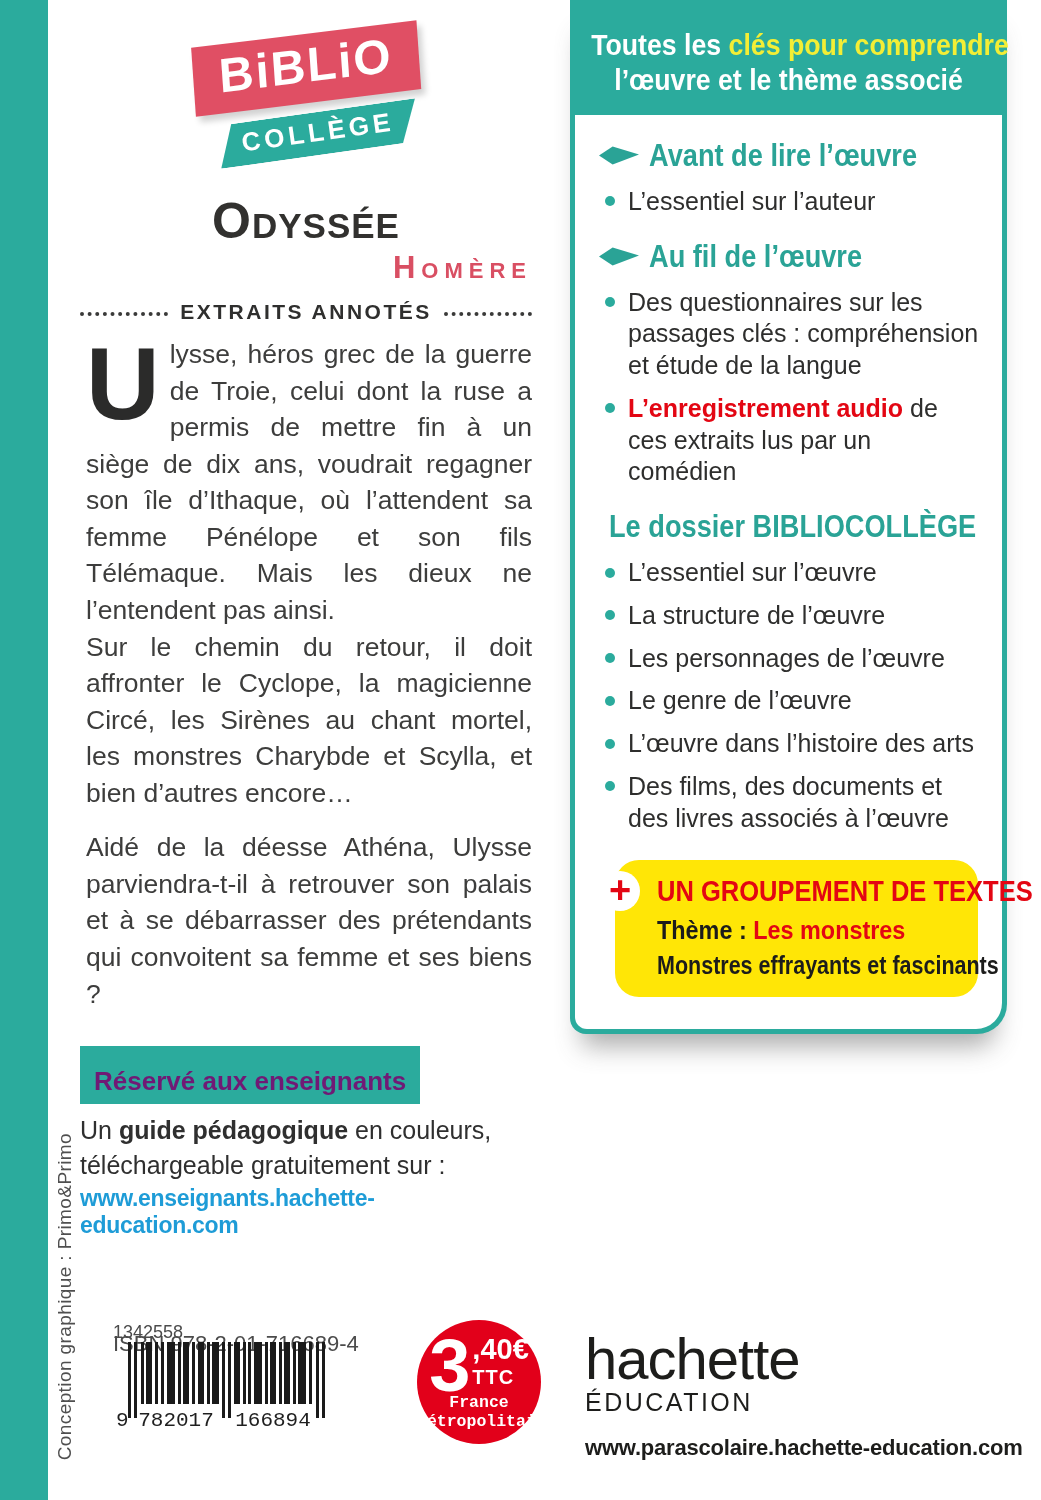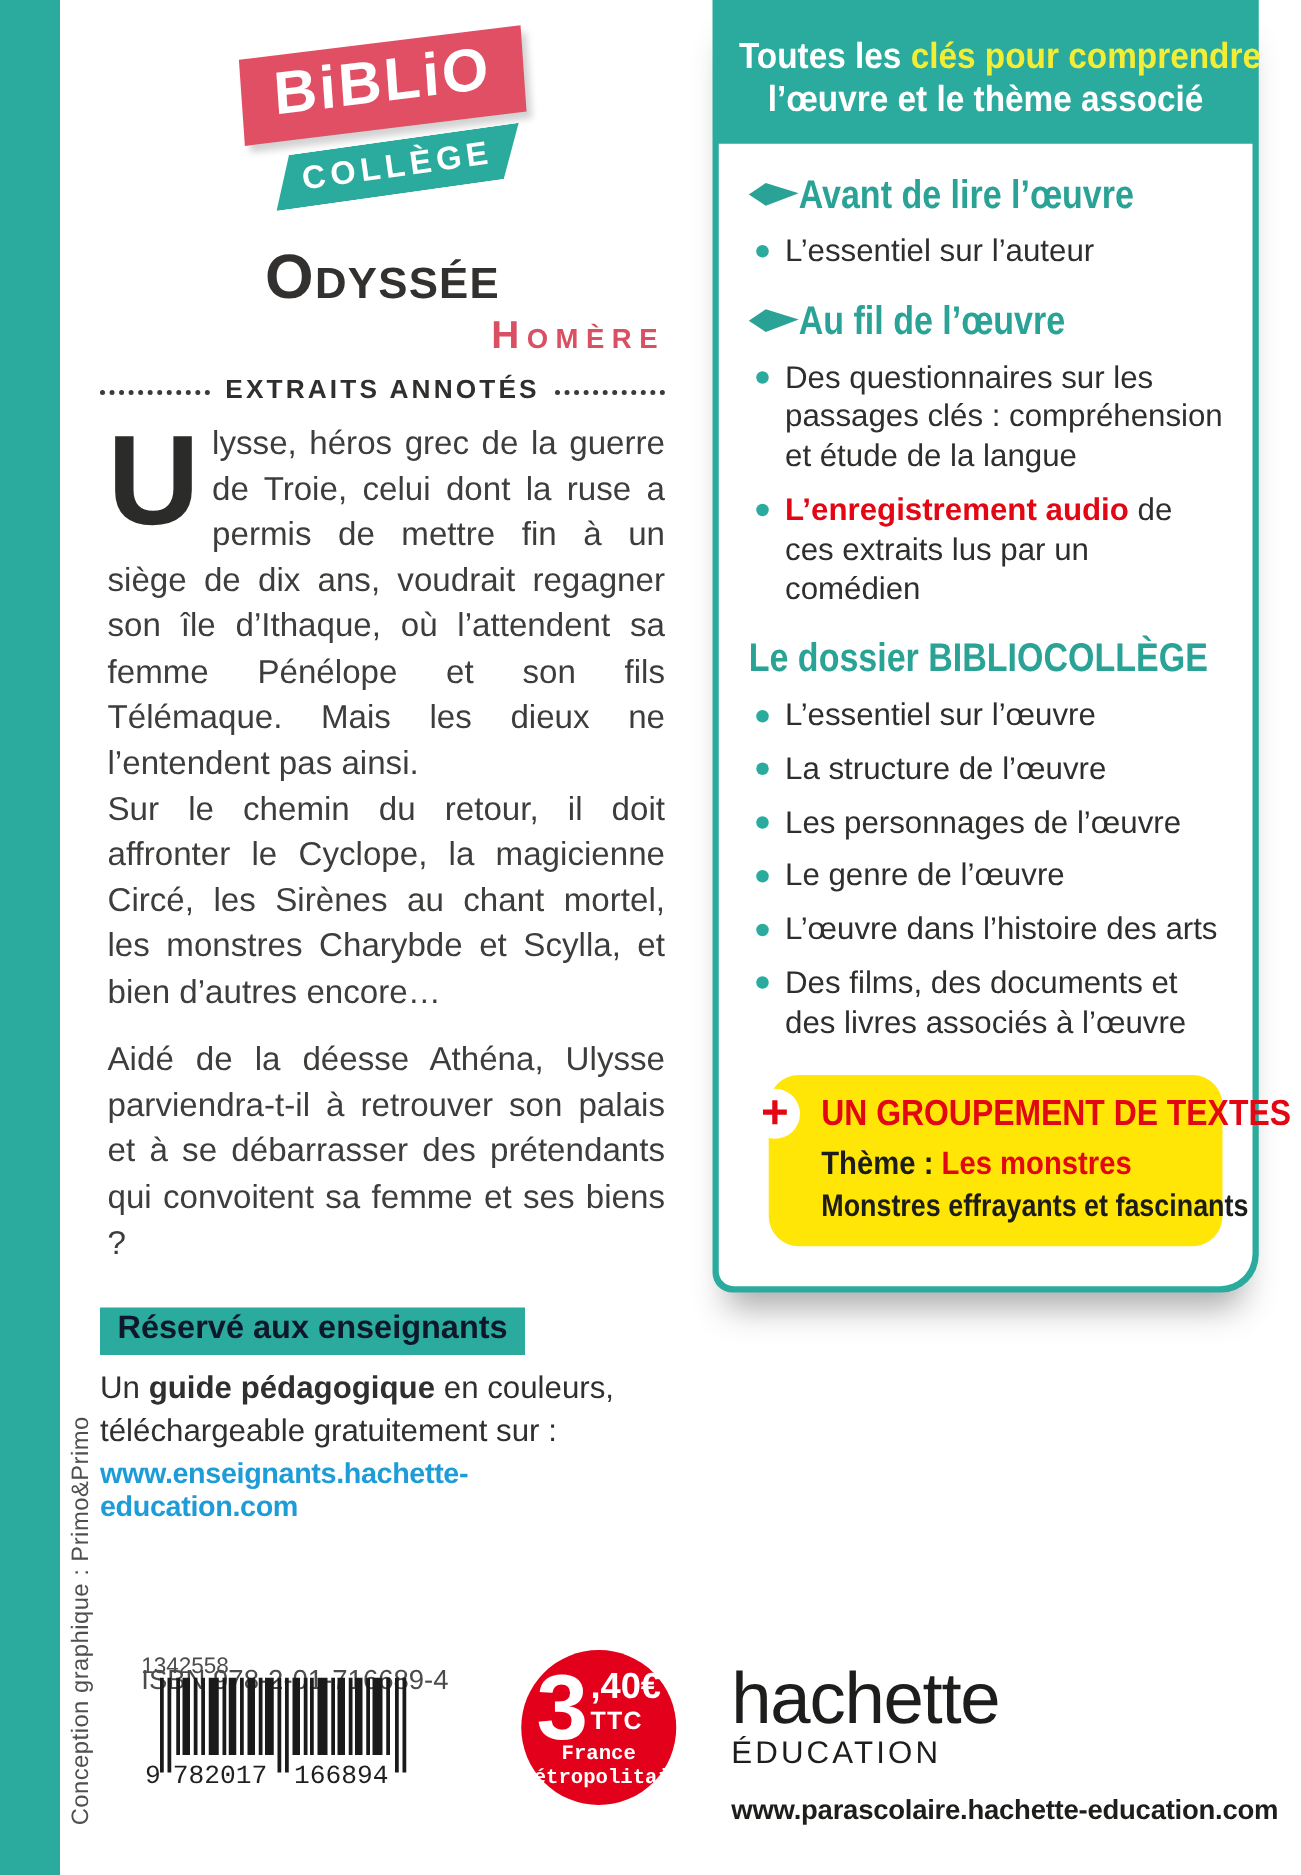--- a/index.html
+++ b/index.html
@@ -40,21 +40,21 @@
   .banner-text{font-weight:700;font-size:21px;letter-spacing:2.5px;color:#2f2f2e;white-space:nowrap;}
   .synopsis{
     position:absolute;top:312px;left:6px;width:446px;text-align:justify;
     font-size:26.5px;line-height:1.38;color:#3d3d3c;
   }
   .dropcap{float:left;font-size:102px;line-height:.8;font-weight:700;color:#2b2b2a;padding:8px 10px 0 0;}
   .synopsis p{margin:0;}
   .synopsis .p3{margin-top:18px;}
   
   .teachers{position:absolute;left:80px;top:1046px;width:452px;}
-  .teachers-badge{display:inline-block;background:#2bab9d;color:#0f172a;font-weight:700;font-size:26px;padding:0 14px 7px;}
+  .teachers-badge{display:inline-block;background:#2bab9d;color:#701a75;font-weight:700;font-size:26px;padding:20px 14px 7px;}
   .teachers-text{font-size:25px;color:#2f2f2f;margin-top:9px;line-height:1.38;}
   .teachers-url{display:inline-block;color:#1e9cd7;font-weight:700;font-size:23px;letter-spacing:-.3px;margin-top:3px;text-decoration:none;}
   
   .footer-ref{position:absolute;left:113px;top:1322px;font-size:18px;color:#4b4b4b;}
   .footer-isbn{position:absolute;left:113px;top:1311px;font-size:22px;color:#4b4b4b;margin-top:20px;}
   .barcode{position:absolute;left:116px;top:1342px;width:218px;height:96px;}
   .barcode svg text{font-family:"Liberation Mono", monospace;font-size:21px;fill:#1f1f1f;}
   
   .price-badge{
     position:absolute;left:417px;top:1320px;width:124px;height:124px;border-radius:50%;
@@ -75,21 +75,21 @@
   .panel{
     position:absolute;left:570px;top:0;width:437px;background:#2bab9d;
     border-radius:0 0 30px 16px;padding-bottom:5px;
     box-shadow:0 24px 26px -12px rgba(70,70,70,.45);
   }
   .panel-header{color:#fff;font-weight:800;font-size:29px;text-align:center;line-height:1.22;padding:28px 4px 16px;}
   .panel-header .hline{white-space:nowrap;transform:scaleX(.92);transform-origin:center;}
   .panel-header .hl{color:#f3ee35;}
   .panel-card{background:#fff;margin:0 5px;border-radius:0 0 26px 12px;padding:22px 20px 24px 24px;}
   .section{margin-bottom:20px;}
-  .section-heading{display:flex;align-items:center;color:#2aa396;}
+  .section-heading{display:flex;align-items:center;gap:10px;color:#2aa396;}
   .section-heading .htext{
     font-size:32px;font-weight:800;white-space:nowrap;
     transform:scaleX(.85);transform-origin:left center;
   }
   .bullets{list-style:none;margin:12px 0 0;padding:0;}
   .bullets li{
     position:relative;padding-left:29px;font-size:25px;color:#2e2e2d;
     line-height:1.27;margin-bottom:11px;
   }
   .bullets li::before{

